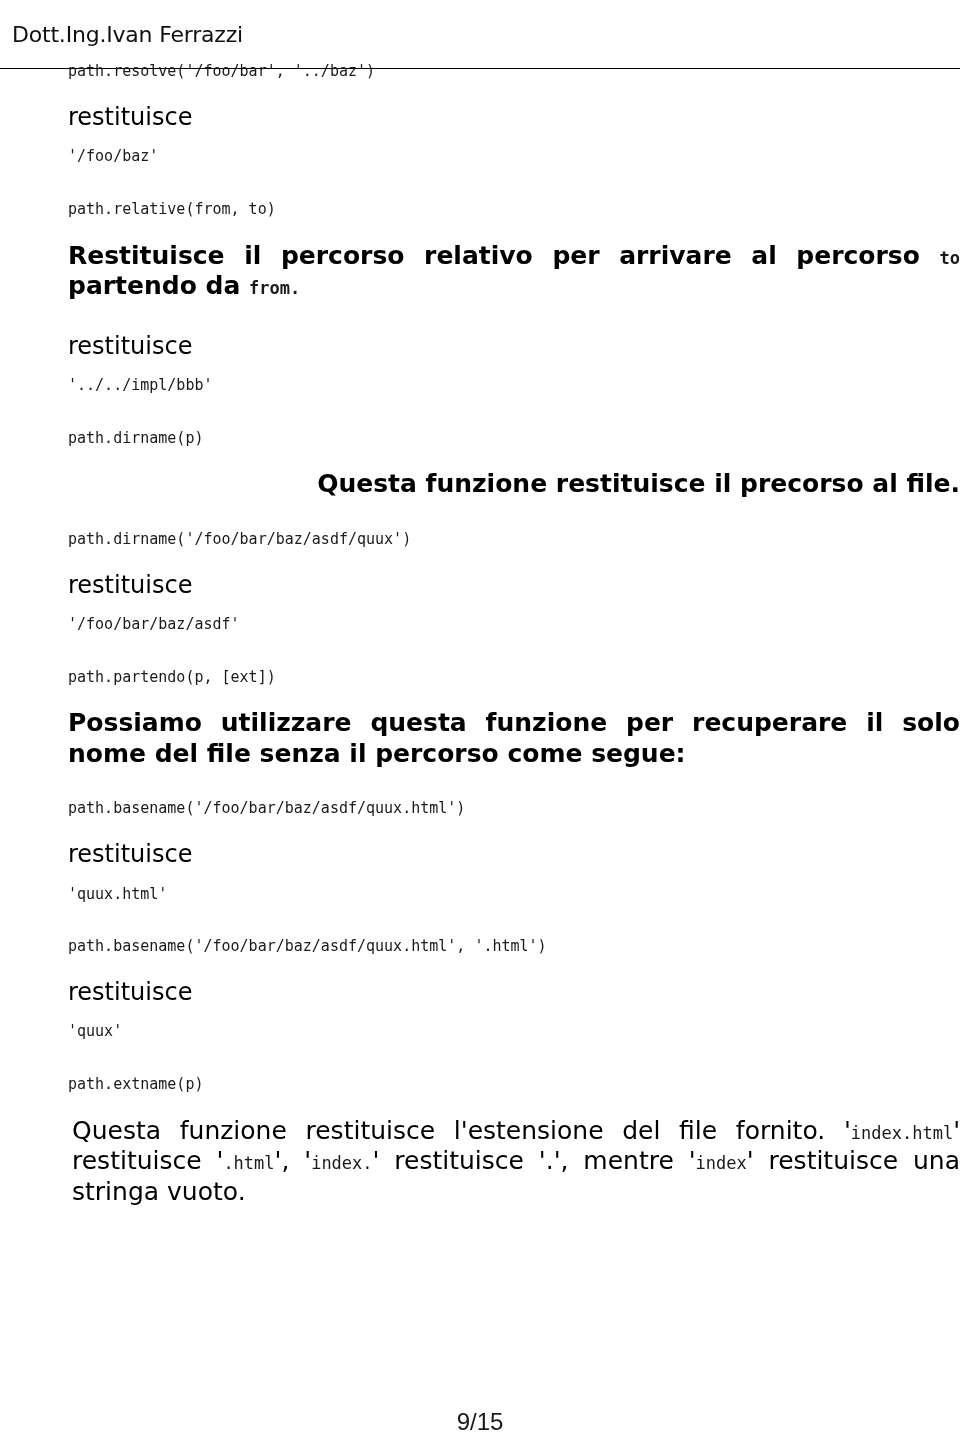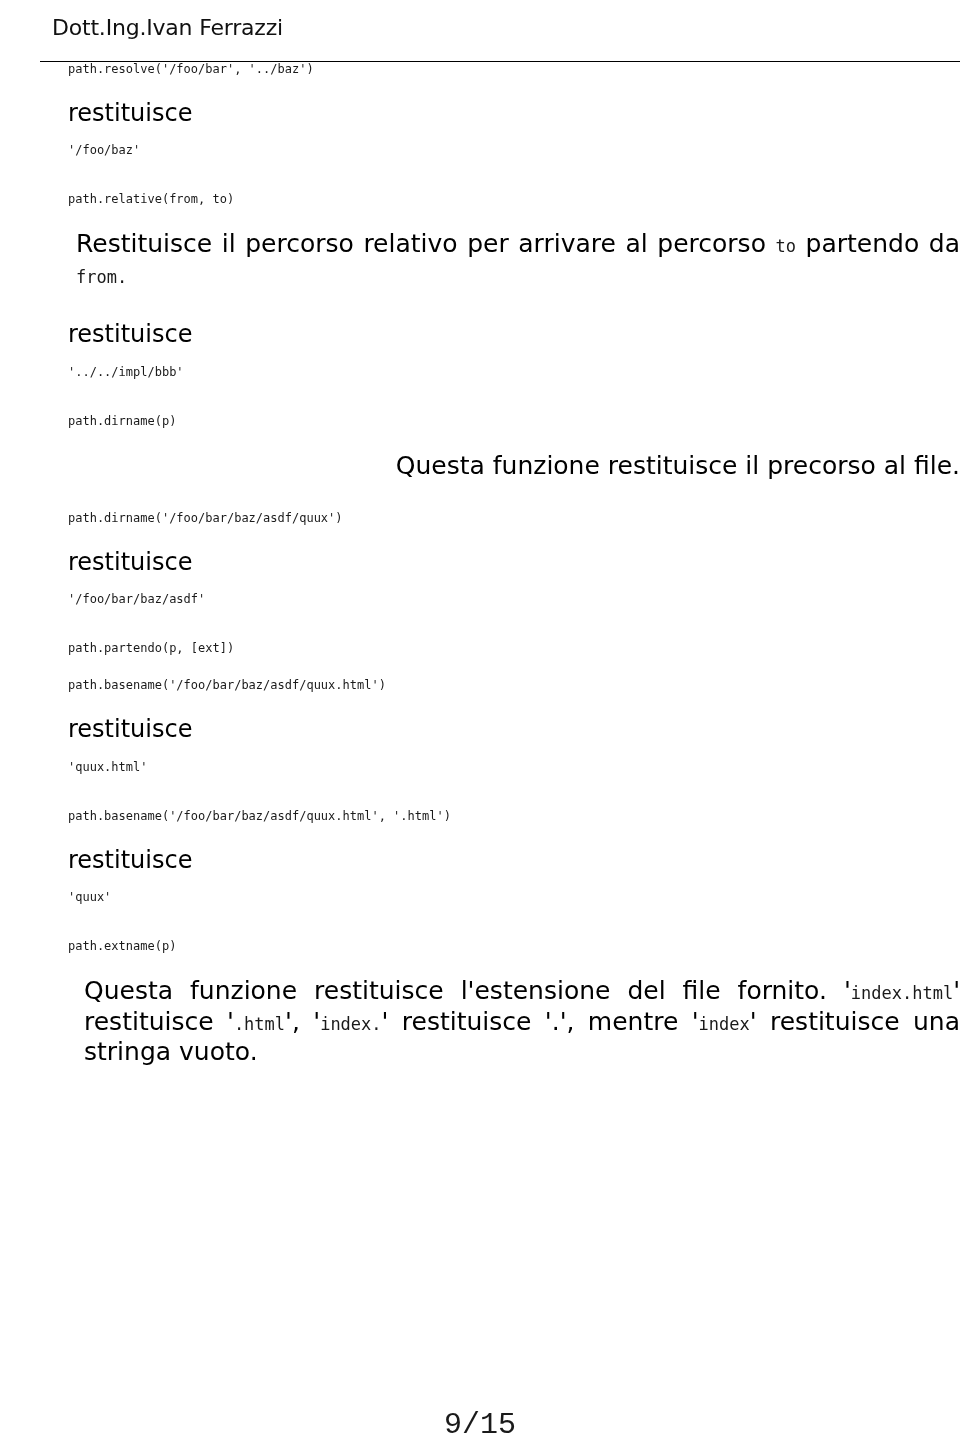--- a/index.html
+++ b/index.html
@@ -13,24 +13,23 @@
     position: relative;
     overflow: hidden;
     font-family: "Liberation Sans", sans-serif;
     color: #000000;
   }
 
   
   .page-header {
     position: absolute;
     left: 0;
-    top: 11px;
+    top: 18px;
     width: 774px;
     height: 56px;
-    margin-left: 40px;
   }
   .page-header .hdr-title {
     position: absolute;
     left: 12px;
     top: 4px;
     font-size: 22px;
     font-family: "DejaVu Sans", sans-serif;
     color: #111111;
     letter-spacing: -0.2px;
     white-space: nowrap;
@@ -48,21 +47,21 @@
   .content {
     position: absolute;
     left: 68px;
     top: 62px;
     width: 892px;
   }
 
   
   .code-line {
     font-family: "DejaVu Sans Mono", "Liberation Mono", monospace;
-    font-size: 12px;
+    font-size: 15px;
     line-height: 1.25;
     color: #1a1a1a;
     white-space: pre;
   }
 
   
   .returns-label {
     font-family: "DejaVu Sans", sans-serif;
     font-size: 24px;
     line-height: 1.18;
@@ -85,34 +84,34 @@
   .icode {
     font-family: "DejaVu Sans Mono", "Liberation Mono", monospace;
     font-size: 17px;
     color: #1a1a1a;
   }
 
   
   .sp-sig   { margin: 0 0 22px 0; }   
   .sp-ret   { margin: 0 0 16px 0; }   
   .sp-res   { margin: 0 0 34px 0; }   
-  .sp-para  { margin: 0 0 30px 8px; }   
-  .sp-tight { margin: 0 0 30px 16px; }
+  .sp-para  { margin: 0 0 30px 0; font-weight: bold; }   
+  .sp-tight { margin: 0 0 30px 4px; }
 
   
   .page-footer {
     position: absolute;
     left: 0;
     top: 1408px;
     width: 960px;
     text-align: center;
   }
   .page-footer .pageno {
-    font-family: Liberation Mono, monospace;
-    font-size: 30px;
+    font-family: Liberation Sans, sans-serif;
+    font-size: 24px;
     color: #1a1a1a;
     text-align: center;
   }
 </style>
 </head>
 <body>
 
 <div class="page-header">
   <div class="hdr-title">Dott.Ing.Ivan Ferrazzi</div>
   <div class="hdr-rule"></div>
@@ -133,20 +132,21 @@
   <div class="code-line sp-res">'../../impl/bbb'</div>
 
   <div class="code-line sp-sig">path.dirname(p)</div>
   <div class="para no-justify sp-para">Questa funzione restituisce il precorso al file.</div>
 
   <div class="code-line sp-sig">path.dirname('/foo/bar/baz/asdf/quux')</div>
   <div class="returns-label sp-ret">restituisce</div>
   <div class="code-line sp-res">'/foo/bar/baz/asdf'</div>
 
   <div class="code-line sp-sig">path.partendo(p, [ext])</div>
+  <div class="para sp-para">Possiamo utilizzare questa funzione per recuperare il solo nome del file senza il percorso come segue:</div>
 
   <div class="code-line sp-sig">path.basename('/foo/bar/baz/asdf/quux.html')</div>
   <div class="returns-label sp-ret">restituisce</div>
   <div class="code-line sp-res">'quux.html'</div>
 
   <div class="code-line sp-sig">path.basename('/foo/bar/baz/asdf/quux.html', '.html')</div>
   <div class="returns-label sp-ret">restituisce</div>
   <div class="code-line sp-res">'quux'</div>
 
   <div class="code-line sp-sig">path.extname(p)</div>

